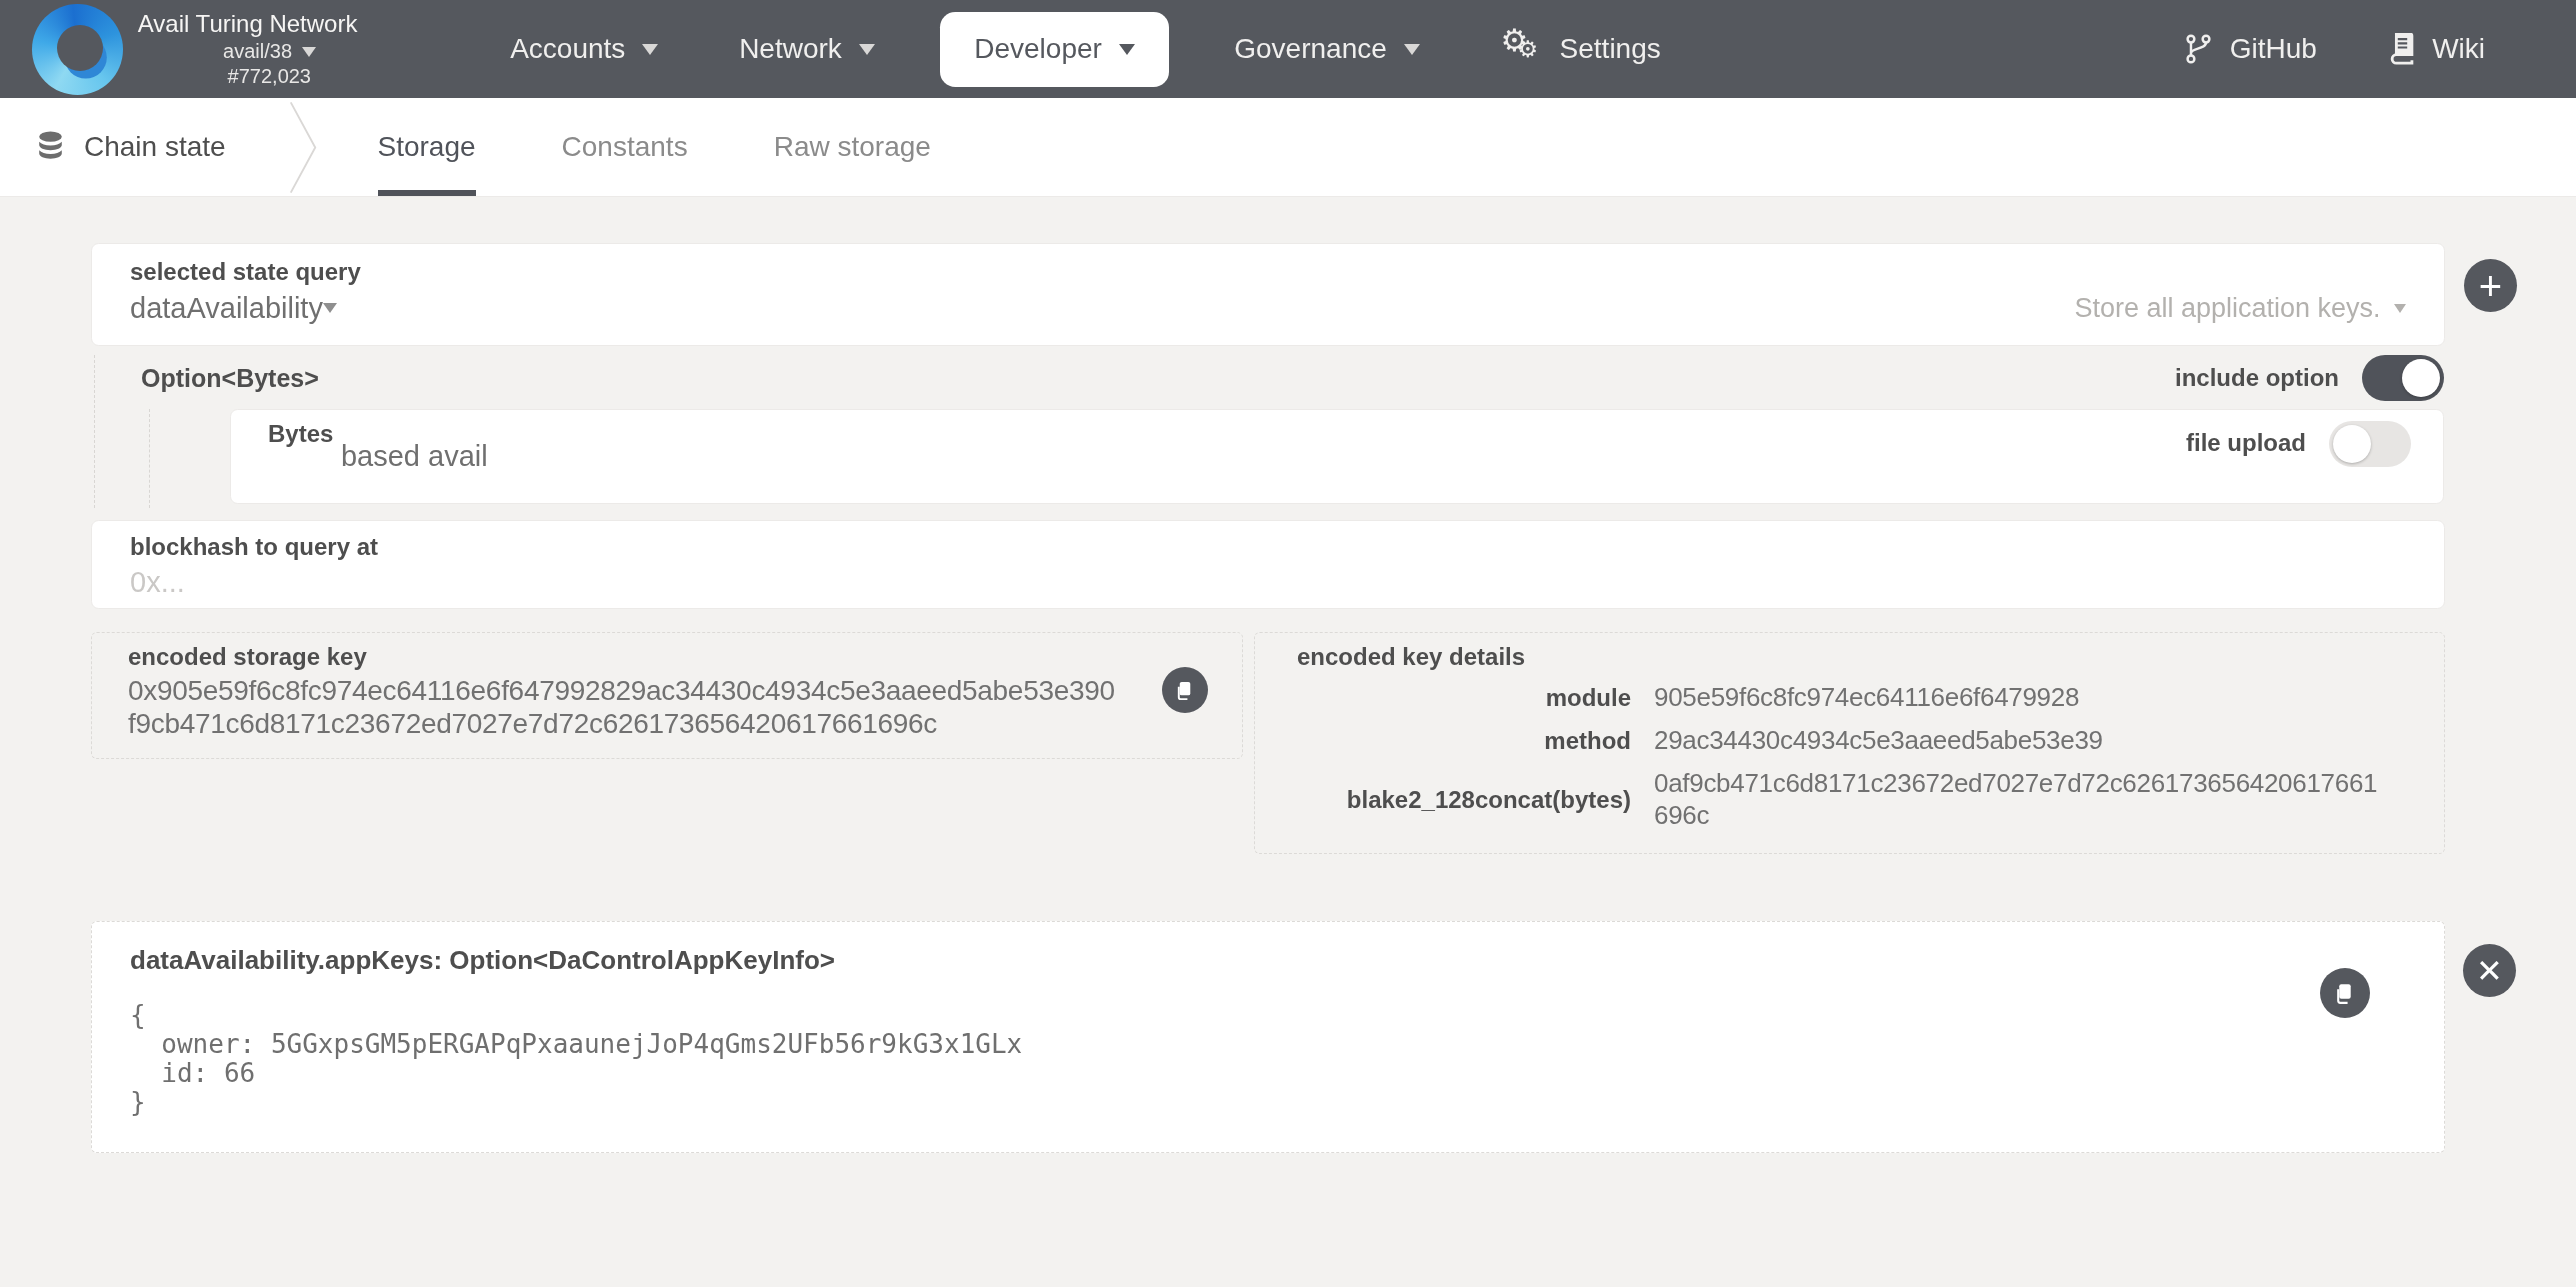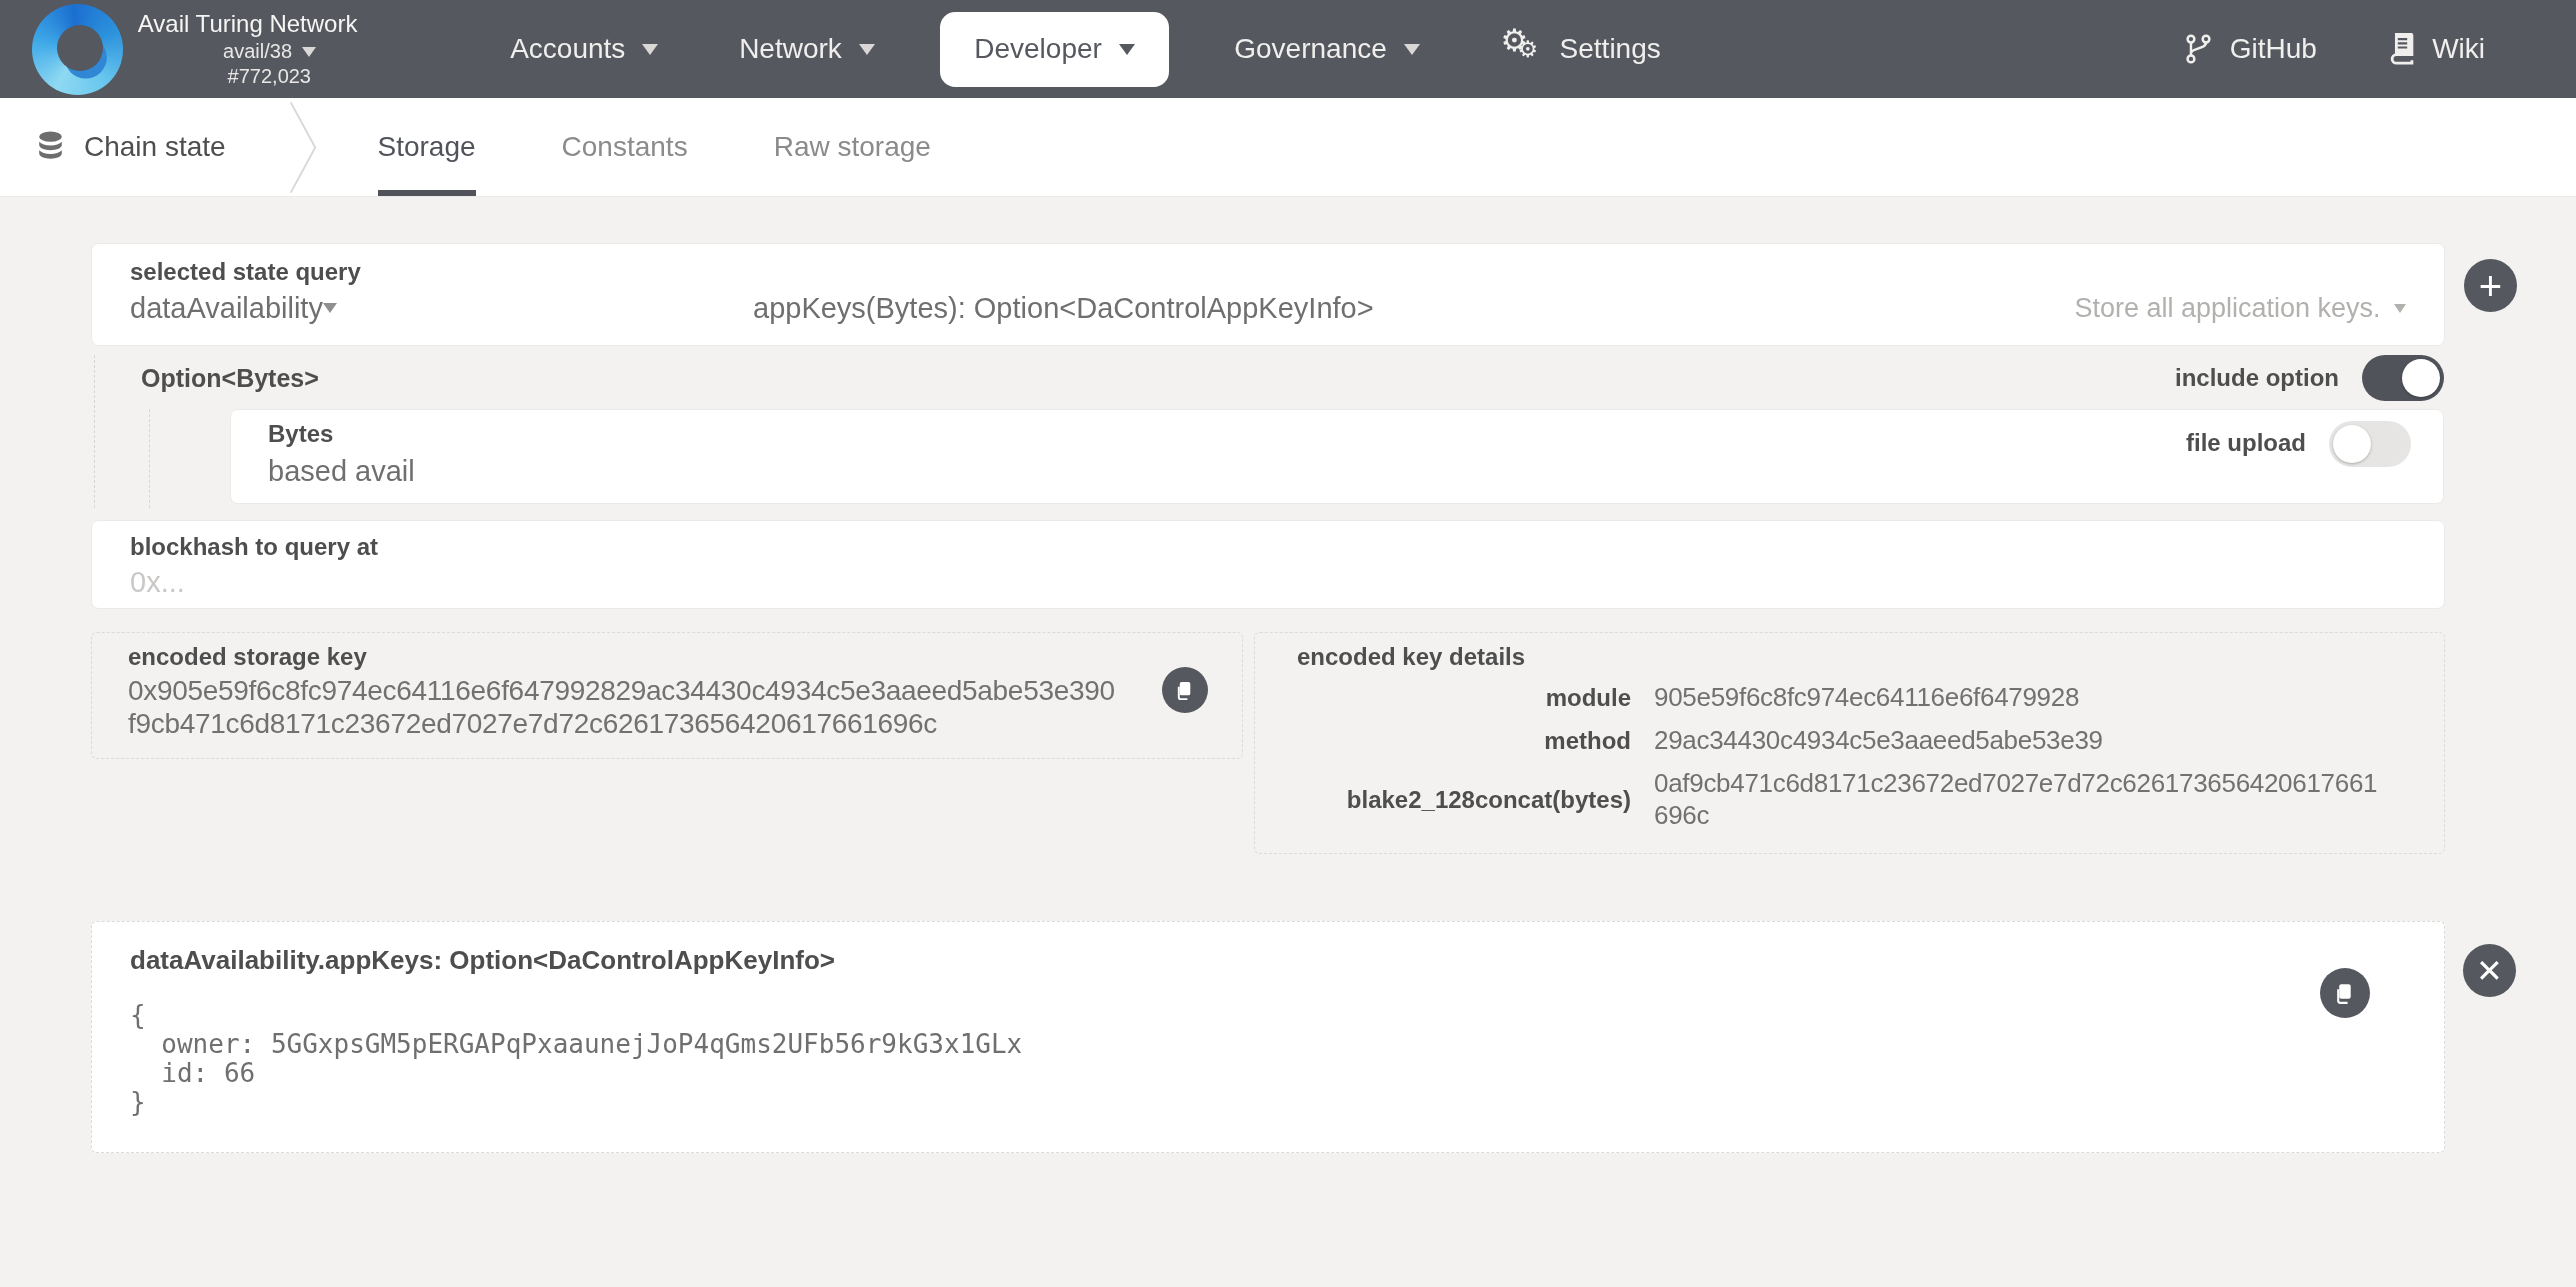--- a/index.html
+++ b/index.html
@@ -111,21 +111,21 @@
   .toggle.on { background:#50535a; }
   .toggle.off { background:#e7e5e3; }
   .toggle .knob {
     position:absolute; top:3.8px; width:38px; height:38px; border-radius:50%;
     background:#ffffff; box-shadow:0 1px 2.9px rgba(0,0,0,0.25);
   }
   .toggle.on .knob { right:3.8px; }
   .toggle.off .knob { left:3.8px; }
 
   .bytes-box { position:absolute; left:230px; top:409px; width:2214px; height:95px; padding:9.5px 32px 9.5px 37px; display:flex; }
-  .bytes-left { display:flex; flex-direction:column; gap:7.6px; }
+  .bytes-left { display:flex; flex-direction:row; gap:7.6px; }
   .bytes-input { border:none; outline:none; font-size:29px; color:#6f6f6f; font-family:inherit; width:859px; background:transparent; }
   .bytes-box .toggle-row { align-items:flex-start; margin-top:1.9px; }
   .bytes-box .toggle-row .lbl { margin-top:7.6px; }
 
   
   .blockhash-box { position:absolute; left:91px; top:520px; width:2354px; height:89px; padding:11.5px 38px; display:flex; flex-direction:column; gap:5.7px; }
   .blockhash-input { border:none; outline:none; font-size:29px; font-family:inherit; color:#6f6f6f; background:transparent; width:1337px; }
   .blockhash-input::placeholder { color:#cac8c6; }
 
   
@@ -237,21 +237,20 @@
   </div>
 </div>
 
 <div class="query-panel white-box">
   <div class="lbl">selected state query</div>
   <div class="query-selects">
     <div class="module-select">
       <span class="val">dataAvailability</span>
       <span class="caret"></span>
     </div>
-    <div class="method-select val">appKeys(Bytes): Option&lt;DaControlAppKeyInfo&gt;</div>
     <div class="query-desc">
       <span>Store all application keys.</span>
       <span class="caret"></span>
     </div>
   </div>
 </div>
 <div class="circle-btn plus-btn">
   <span>+</span>
 </div>
 

